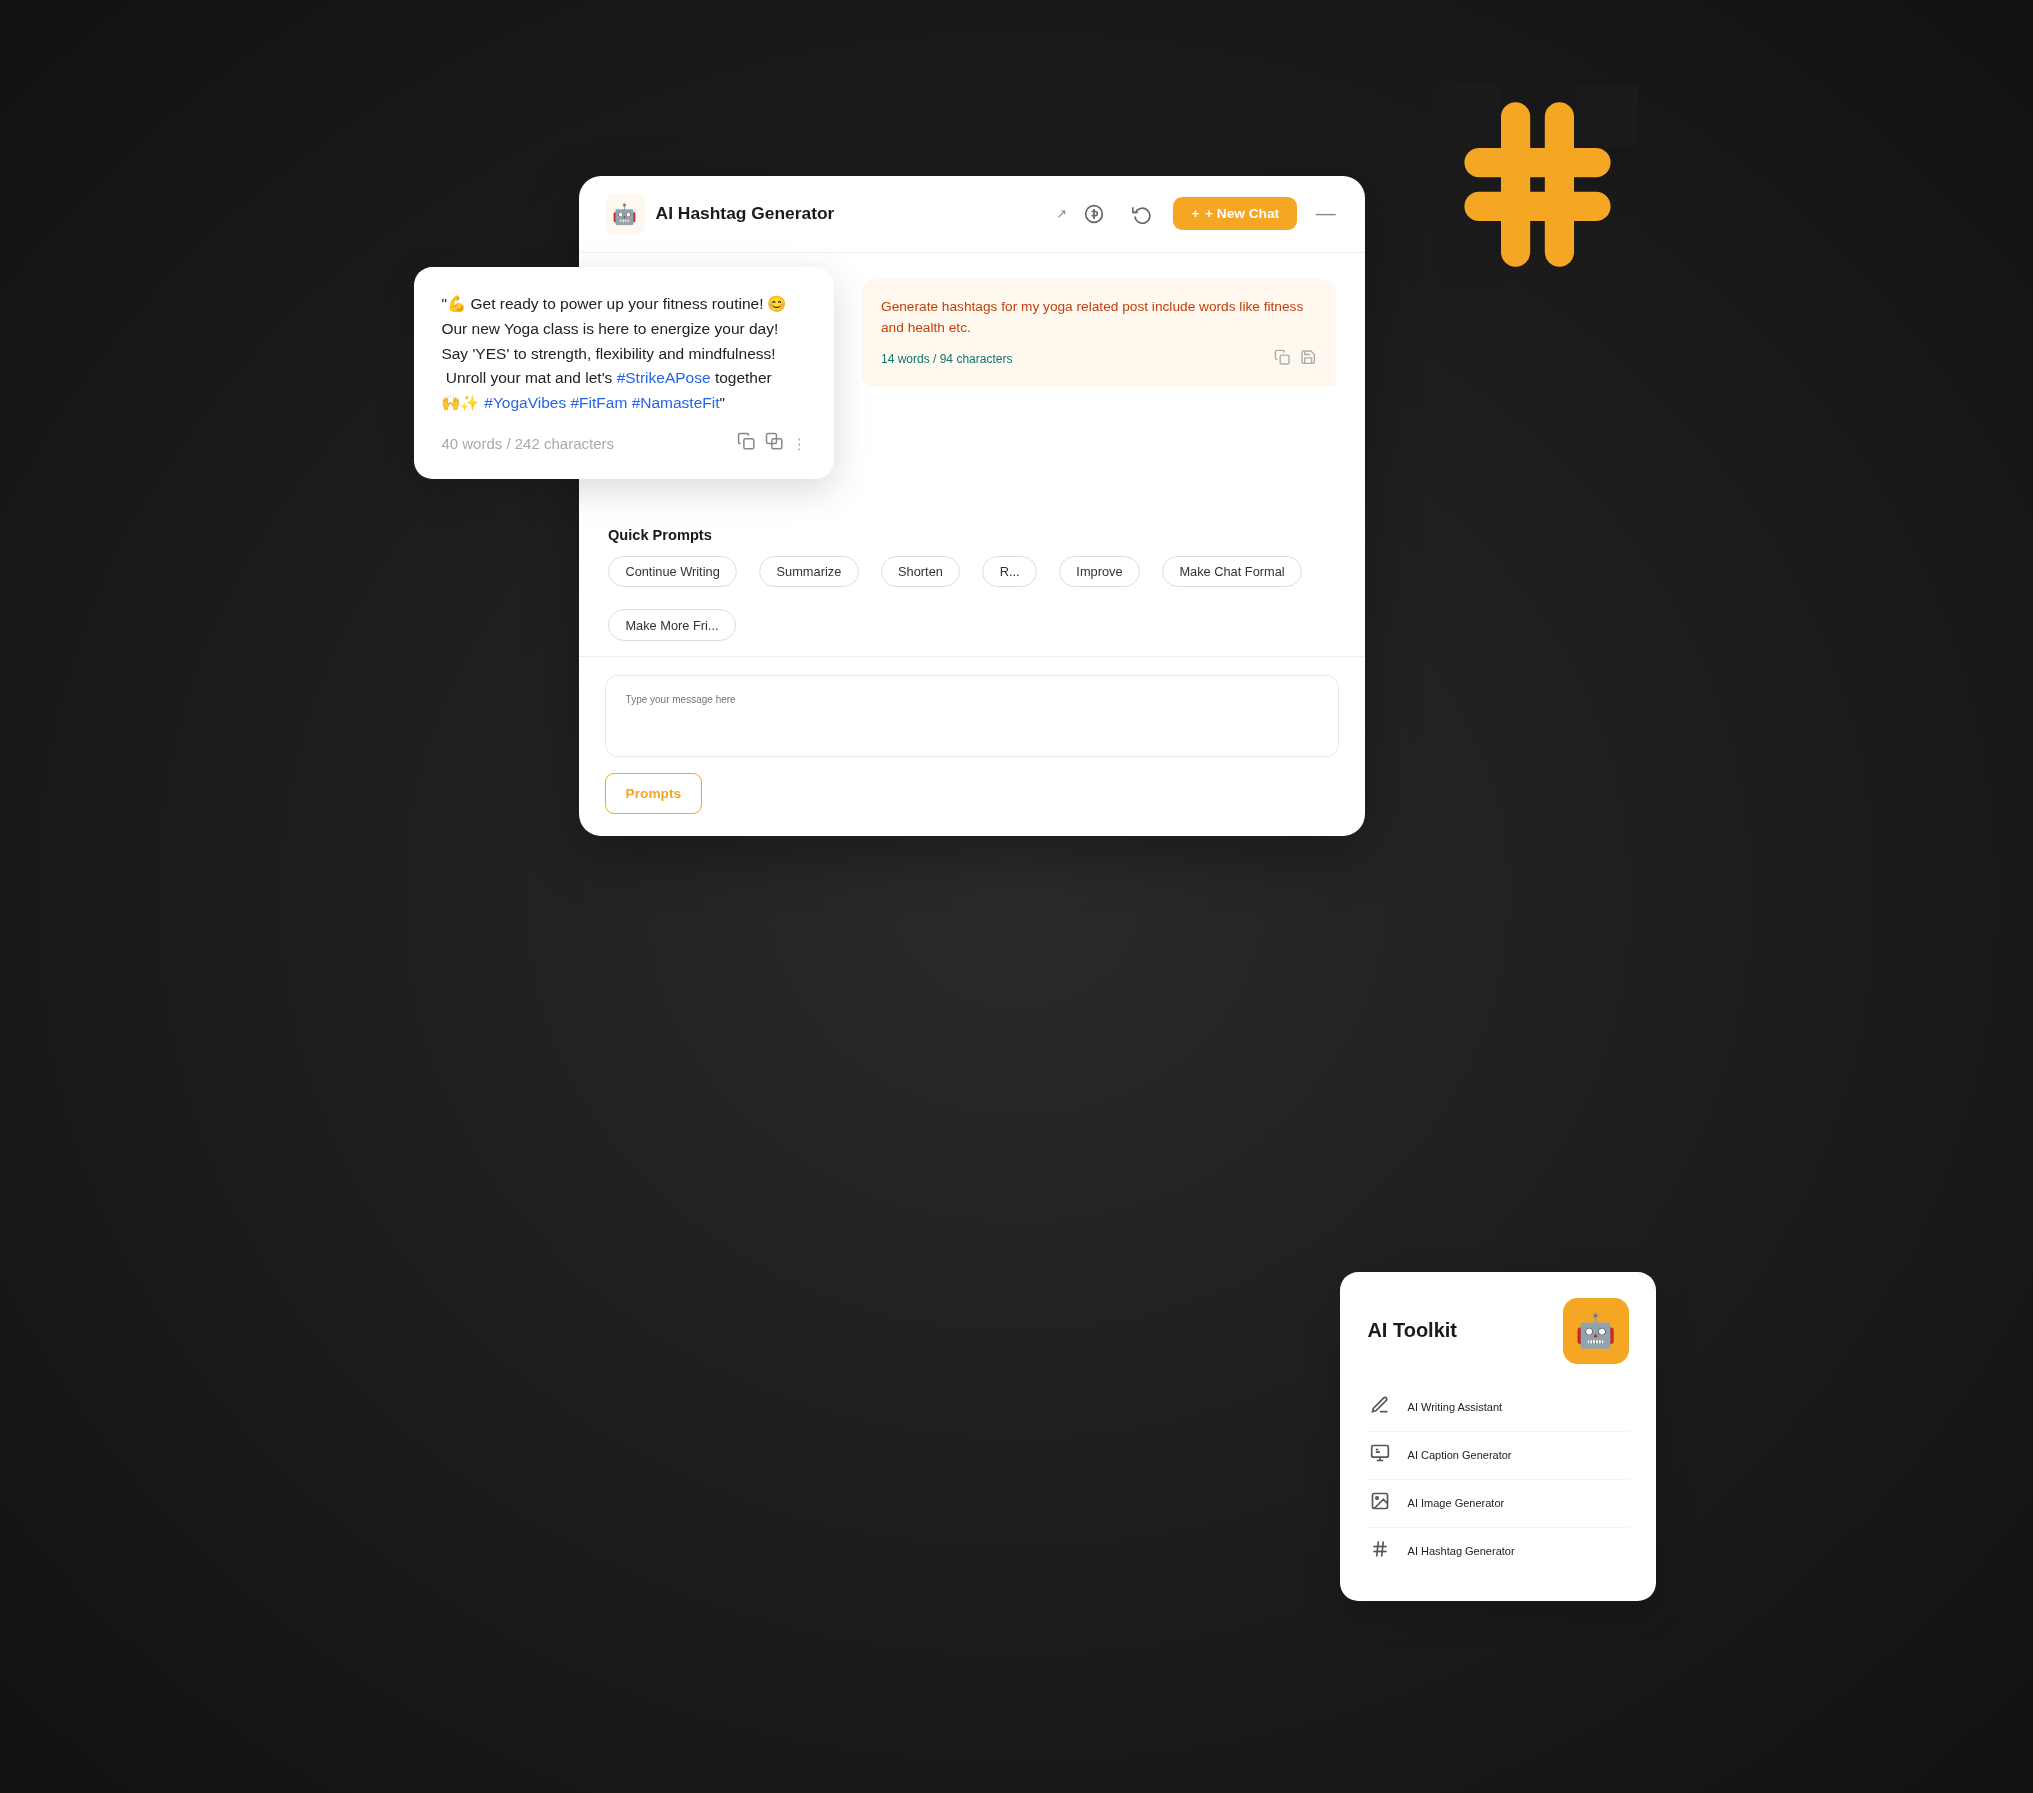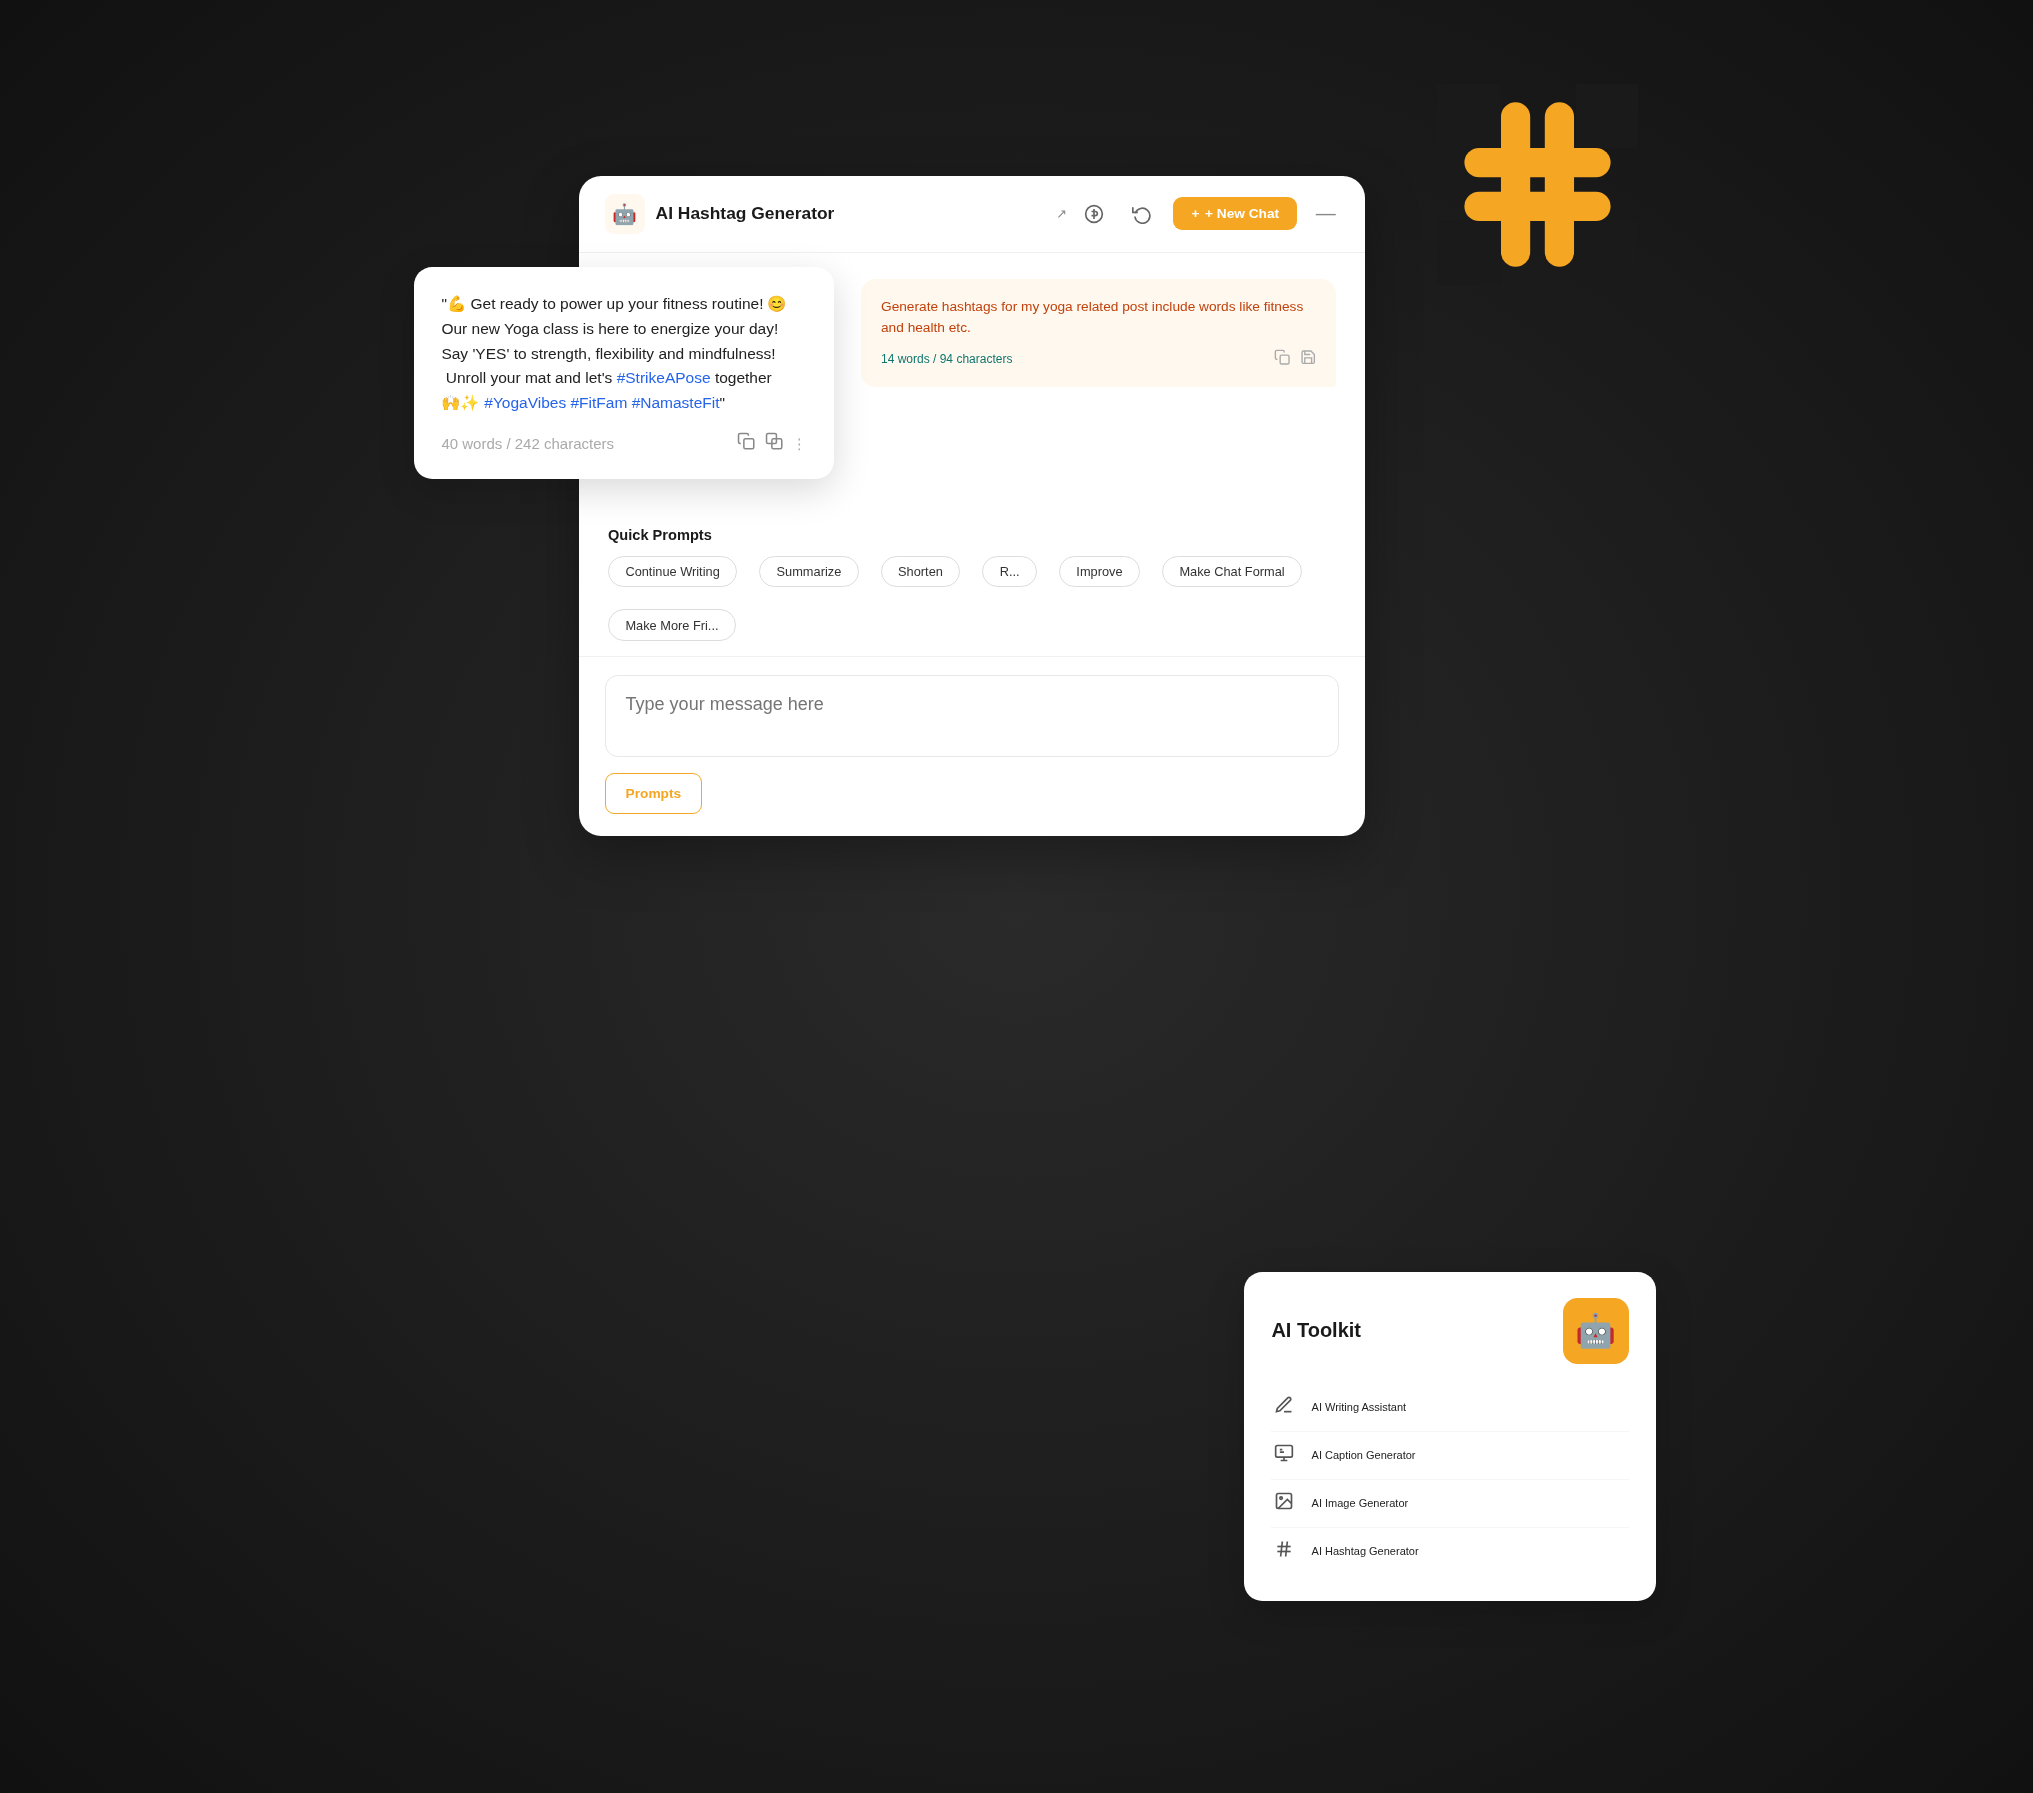--- a/index.html
+++ b/index.html
@@ -202,21 +202,21 @@
     .input-area {
       padding: 18.3px 25.6px 22px;
       border-top: 0.9px solid #f0f0f0;
     }
 
     .input-box {
       width: 100%;
       border: 1.4px solid #e8e8e8;
       border-radius: 12.8px;
       padding: 18.3px 20px;
-      font-size: 18px;
+      font-size: 10px;
       color: #aaa;
       resize: none;
       outline: none;
       min-height: 82px;
       font-family: inherit;
       margin-bottom: 12.8px;
     }
 
     .input-footer {
       display: flex;
@@ -273,21 +273,21 @@
     .ai-response-actions {
       display: flex;
       gap: 9.1px;
     }
 
     
     .ai-toolkit-card {
       position: absolute;
       bottom: 73px;
       right: -91px;
-      width: 412px;
+      width: 316px;
       background: #fff;
       border-radius: 18.3px;
       box-shadow: 0 11px 37px rgba(0,0,0,0.18);
       padding: 25.6px 27.4px;
       z-index: 6;
     }
 
     .toolkit-header {
       display: flex;
       align-items: center;

